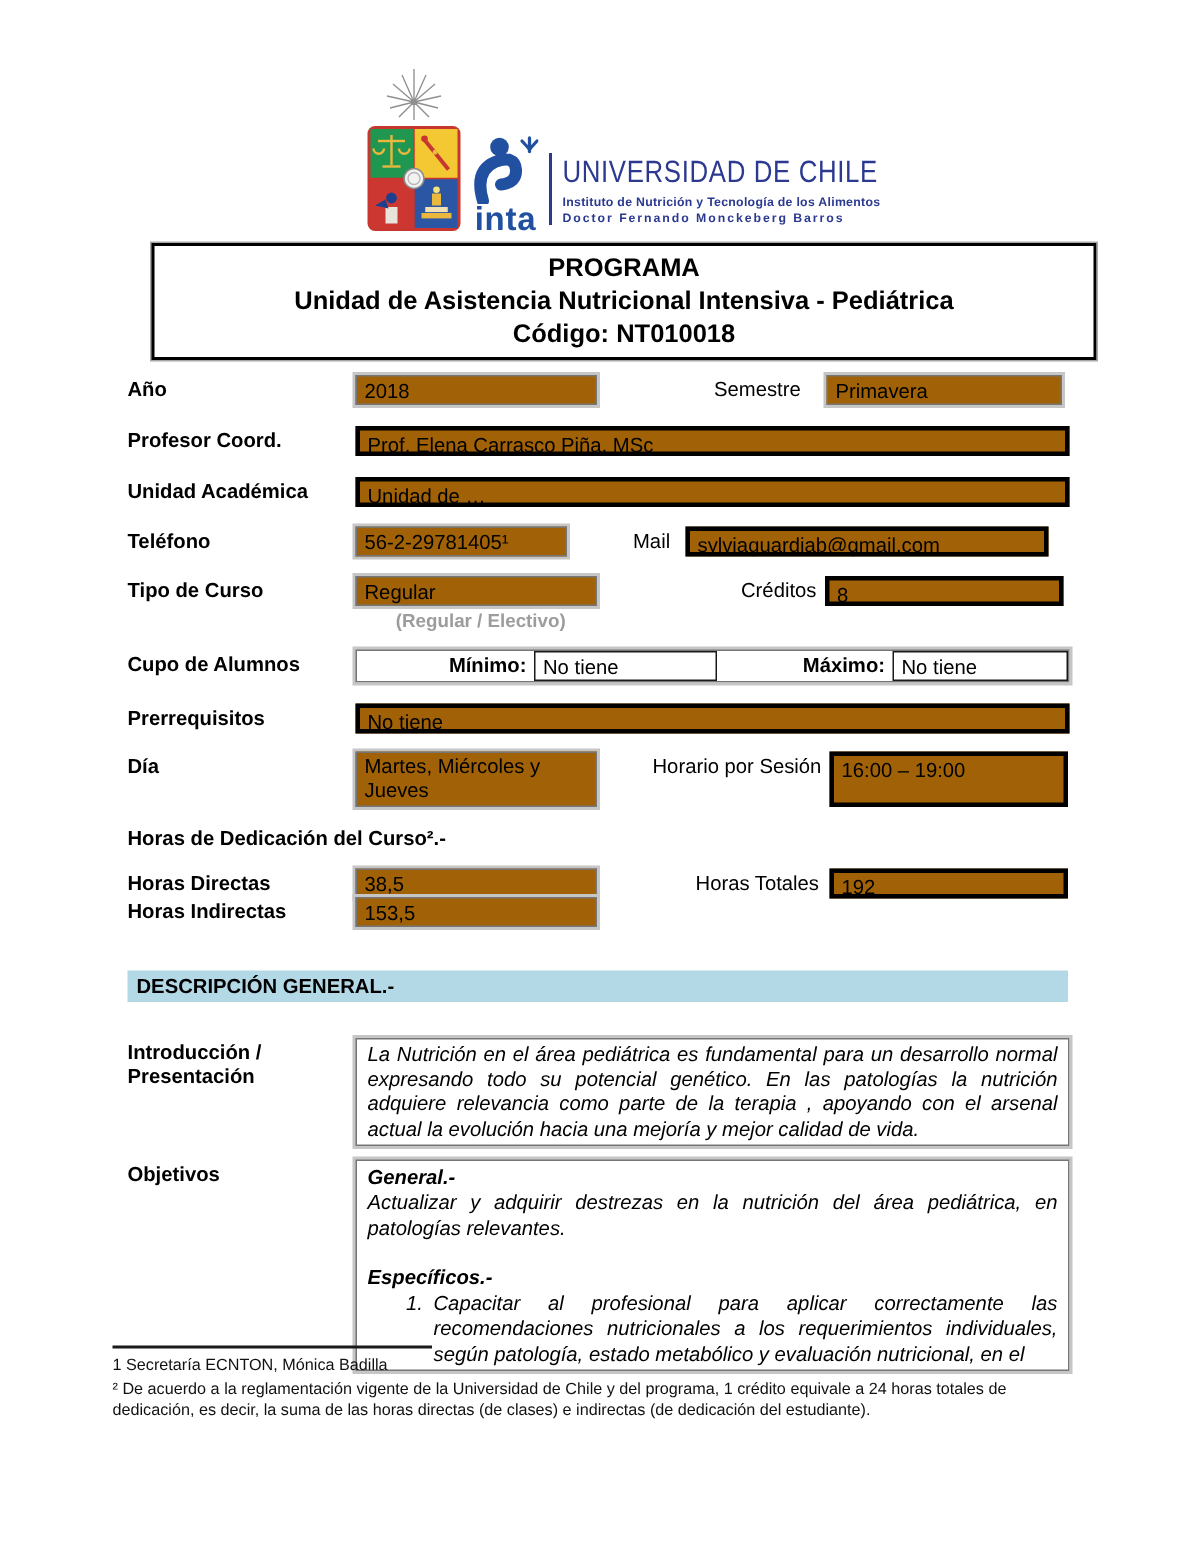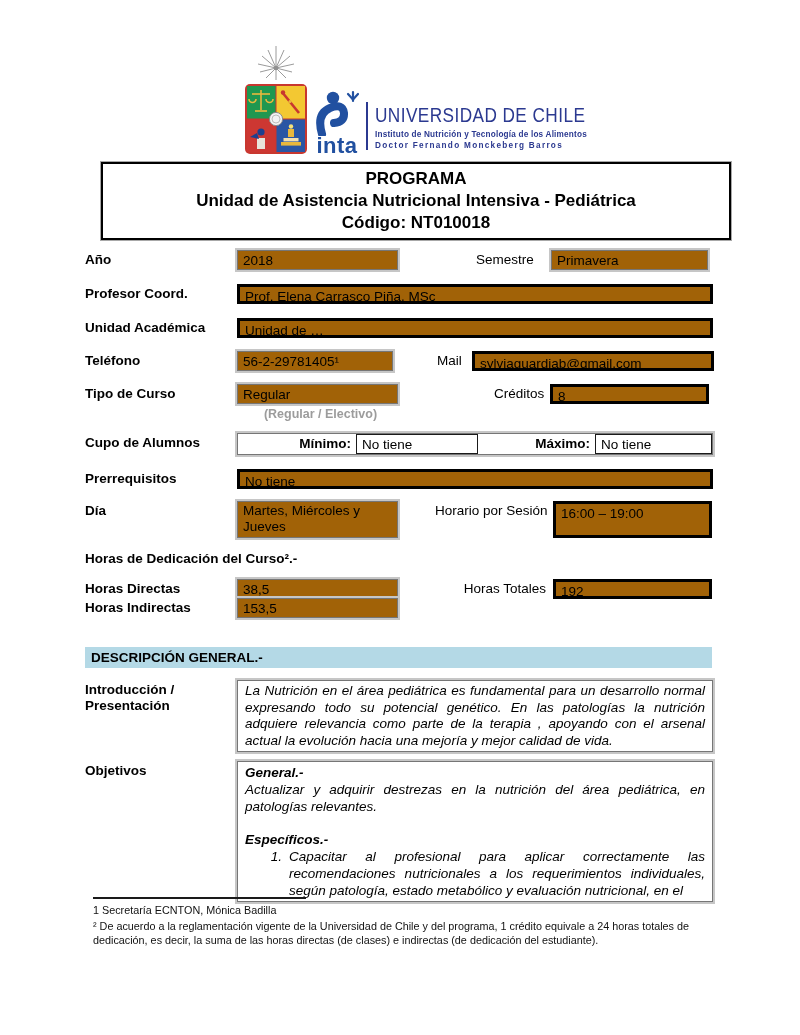--- a/index.html
+++ b/index.html
@@ -44,21 +44,21 @@
                padding:3px 6px;line-height:15px;}
 
   .bigbox{box-sizing:border-box;width:476px;font-size:13.5px;line-height:16.5px;padding:2px 7px;text-align:justify;font-style:italic;}
   .bigbox .bold{font-weight:bold;text-align:left;}
   .blank-line{height:16px;}
   .oli{display:flex;}
   .oli-num{flex:none;width:37px;text-align:right;padding-right:7px;font-size:13.5px;}
   .oli-text{flex:1;text-align:justify;font-size:13.5px;line-height:17px;}
 
   
-  .footnotes{position:absolute;left:93px;top:897px;width:632px;}
+  .footnotes{position:absolute;left:75px;top:897px;width:632px;}
   .fn-rule{width:213px;height:2px;background:#1a1a1a;}
   .fn{font-size:10.8px;line-height:14.5px;color:#111;margin-top:4px;}
   .fn2{margin-top:1px;}
 </style>
 </head>
 <body>
 
 <div class="page">
 
   <div class="logo-block">
@@ -157,21 +157,21 @@
       <div class="fbox k" style="width:476px;">Prof. Elena Carrasco Piña, MSc</div>
     </div>
 
     <div class="frow" style="margin-top:14px;">
       <div class="flabel">Unidad Académica</div>
       <div class="fbox k" style="width:476px;">Unidad de …</div>
     </div>
 
     <div class="frow" style="margin-top:13px;">
       <div class="flabel">Teléfono</div>
-      <div class="fbox g" style="width:156px;">56-2-29781405¹</div>
+      <div class="fbox g" style="width:141px;">56-2-29781405¹</div>
       <div class="ilabel" style="margin-left:44px;width:30px;">Mail</div>
       <div class="fbox k" style="width:242px;margin-left:5px;">sylviaguardiab@gmail.com</div>
     </div>
 
     <div class="frow" style="margin-top:13px;">
       <div class="flabel">Tipo de Curso</div>
       <div class="fbox g" style="width:161px;">Regular</div>
       <div class="ilabel" style="margin-left:96px;width:55px;">Créditos</div>
       <div class="fbox k" style="width:159px;margin-left:1px;">8</div>
     </div>
@@ -207,21 +207,21 @@
       <div class="ilabel" style="margin-left:60px;width:88px;text-align:right;">Horas Totales</div>
       <div class="fbox k" style="width:159px;margin-left:7px;">192</div>
     </div>
     <div class="frow" style="margin-top:-1px;">
       <div class="flabel">Horas Indirectas</div>
       <div class="fbox g" style="width:161px;">153,5</div>
     </div>
 
     <div class="section-bar" style="margin-top:29px;">DESCRIPCIÓN GENERAL.-</div>
 
-    <div class="frow" style="margin-top:12px;">
+    <div class="frow" style="margin-top:24px;">
       <div class="flabel" style="width:152px;">Introducción / Presentación</div>
       <div class="bigbox g">La Nutrición en el área pediátrica es fundamental para un desarrollo normal expresando todo su potencial genético. En las patologías la nutrición adquiere relevancia  como parte de la terapia , apoyando con el arsenal actual la evolución hacia una mejoría y mejor calidad de vida.</div>
     </div>
 
     <div class="frow" style="margin-top:9px;">
       <div class="flabel">Objetivos</div>
       <div class="bigbox g" style="line-height:17px;">
         <div class="bold">General.-</div>
         <div>Actualizar y adquirir destrezas en la nutrición del área pediátrica, en patologías relevantes.</div>
         <div class="blank-line"></div>

